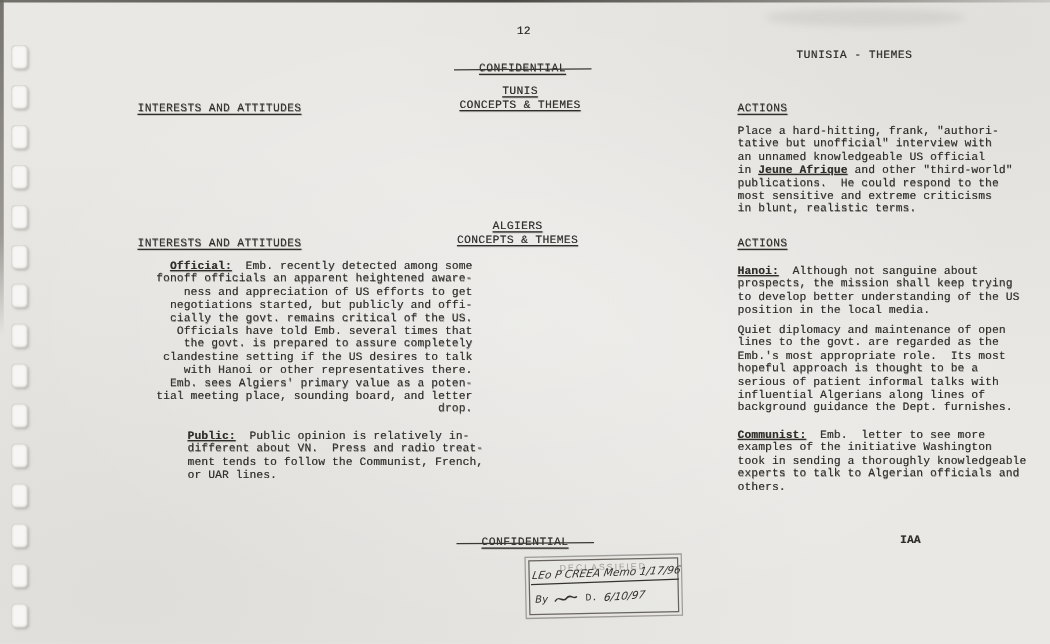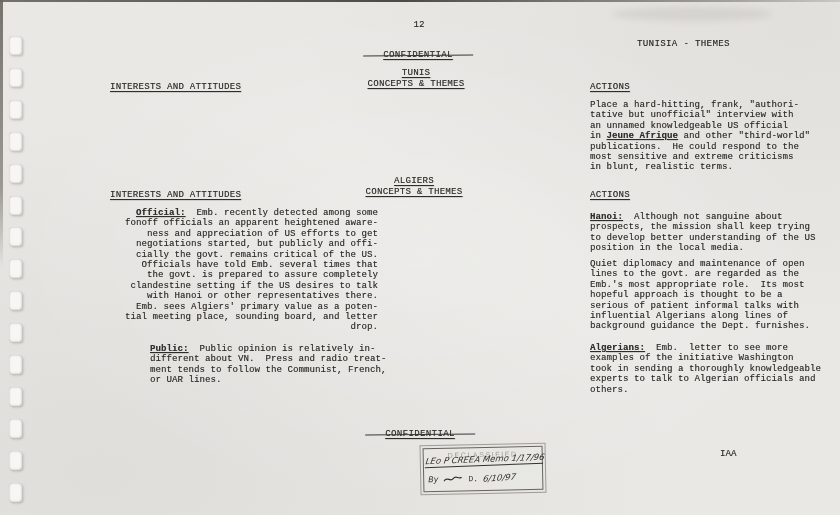--- a/index.html
+++ b/index.html
@@ -53,21 +53,21 @@
   #right-head-1  { left:590px; top:82px; }
   #tunis-action  { left:590px; top:100px; }
   #left-head-2   { left:110px; top:190px; }
   #right-head-2  { left:590px; top:190px; }
   #official-para { left:110px; top:208px;text-align:right; }
   #public-para   { left:110px; top:344px;margin-left:40px; }
   #post-para     { left:590px; top:212px; }
   #quiet-para    { left:590px; top:259px; }
   #washington-para { left:590px; top:343px; }
   #conf-bottom   { left:420px; top:429px; }
-  #footer-code   { left:720px; top:449px; }
+  #footer-code   { left:720px; top:427px;font-weight:bold; }
 
   
   .stamp {
     left:423px; top:447px; width:118px; height:42px;
     transform:rotate(-1.2deg);
     border:1px solid rgba(72,68,60,0.8);
     outline:1px solid rgba(72,68,60,0.45);
     outline-offset:2px;
     background:rgba(240,239,236,0.15);
   }
@@ -168,21 +168,21 @@
 position in the local media.</span></div>
 
 <div id="quiet-para" class="pos type para"><span>Quiet diplomacy and maintenance of open
 lines to the govt. are regarded as the
 Emb.'s most appropriate role.  Its most
 hopeful approach is thought to be a
 serious of patient informal talks with
 influential Algerians along lines of
 background guidance the Dept. furnishes.</span></div>
 
-<div id="washington-para" class="pos type para"><span class="u">Algerians:</span><span>  Emb.  letter to see more
+<div id="washington-para" class="pos type para"><span class="u">Communist:</span><span>  Emb.  letter to see more
 examples of the initiative Washington
 took in sending a thoroughly knowledgeable
 experts to talk to Algerian officials and
 others.</span></div>
 
 <div id="conf-bottom" class="pos type centered conf">
   <span class="word">CONFIDENTIAL</span>
   <div class="strike"></div>
 </div>
 

